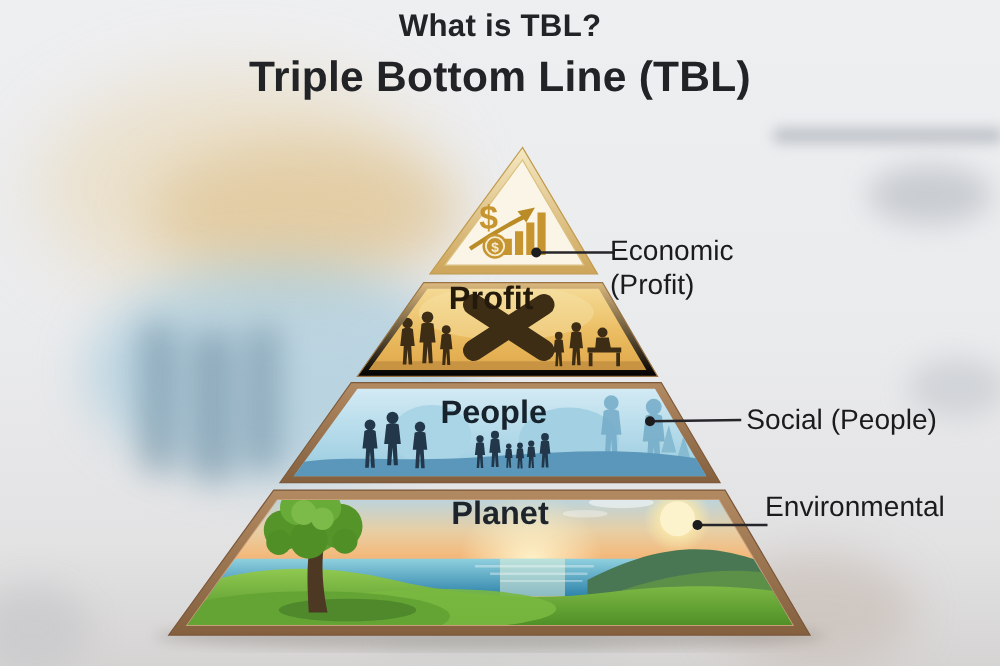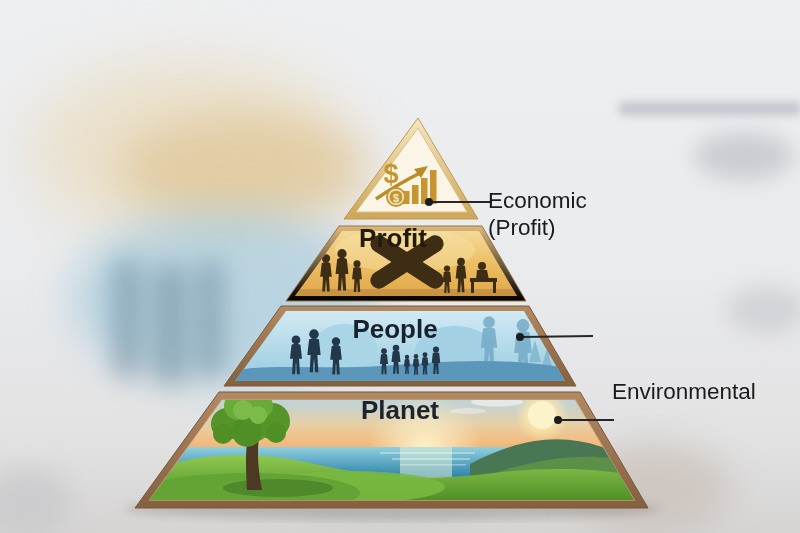--- a/index.html
+++ b/index.html
@@ -24,40 +24,44 @@
   .b-bsmudge{left:300px;top:503px;width:190px;height:28px;background:#cccfcd;opacity:.55;filter:blur(9px);}
   .hdr{position:absolute;left:0;right:0;top:7px;text-align:center;color:#222326;}
   .hdr-q{font-size:25px;font-weight:600;letter-spacing:.2px;}
   .hdr-t{font-size:34px;font-weight:600;margin-top:7px;letter-spacing:.2px;}
   .pyr{position:absolute;left:0;top:0;width:800px;height:533px;}
   svg text{font-family:"Liberation Sans",sans-serif;}
   .tier-label{font-size:26px;font-weight:600;}
   .callout{position:absolute;font-size:22.5px;line-height:27px;text-align:left;color:#1b1b1d;}
   #c-economic{left:488px;top:187px;width:116px;}
   #c-social{left:597px;top:322px;width:200px;text-align:left;}
-  #c-environmental{left:612px;top:378px;width:180px;}
+  #c-environmental{left:612px;top:392px;width:180px;}
 </style>
 </head>
 <body>
 
 <div class="stage">
 
   <div class="blob b-warm"></div>
   <div class="blob b-pyr-tan"></div>
   <div class="blob b-pyr-blue"></div>
   <div class="blob b-sil b-sil1"></div>
   <div class="blob b-sil b-sil2"></div>
   <div class="blob b-sil b-sil3"></div>
   <div class="blob b-rline"></div>
   <div class="blob b-rblob1"></div>
   <div class="blob b-rblob2"></div>
   <div class="blob b-rshadow"></div>
   <div class="blob b-blcorner"></div>
   <div class="blob b-bsmudge"></div>
 
+  <div class="hdr">
+    <div class="hdr-q">What is TBL?</div>
+    <div class="hdr-t">Triple Bottom Line (TBL)</div>
+  </div>
 
   <svg class="pyr" viewBox="0 0 800 533">
     <defs>
       <g id="p">
         <circle cx="0" cy="-11.5" r="3.1"></circle>
         <path d="M-3.2,-8 Q0,-9.6 3.2,-8 L4.3,2 L2.2,2 L2.8,13 L0.7,13 L0,4 L-0.7,13 L-2.8,13 L-2.2,2 L-4.3,2 Z"></path>
       </g>
       <linearGradient id="frame1" x1="0" y1="0" x2="0" y2="1">
         <stop offset="0" stop-color="#f5e8c2"></stop>
           <stop offset="1" stop-color="#cda55a"></stop>
@@ -259,17 +263,20 @@
         <line x1="558" y1="420" x2="614" y2="420"></line>
         <circle cx="558" cy="420" r="4" fill="#1c1c1f" stroke="none"></circle>
       </g>
     </g>
   </svg>
 
   <div class="callout" id="c-economic">
     <div>Economic</div>
     <div>(Profit)</div>
   </div>
+  <div class="callout" id="c-social">
+    <div>Social (People)</div>
+  </div>
   <div class="callout" id="c-environmental">
     <div>Environmental</div>
   </div>
 
 </div>
 
 </body></html>

